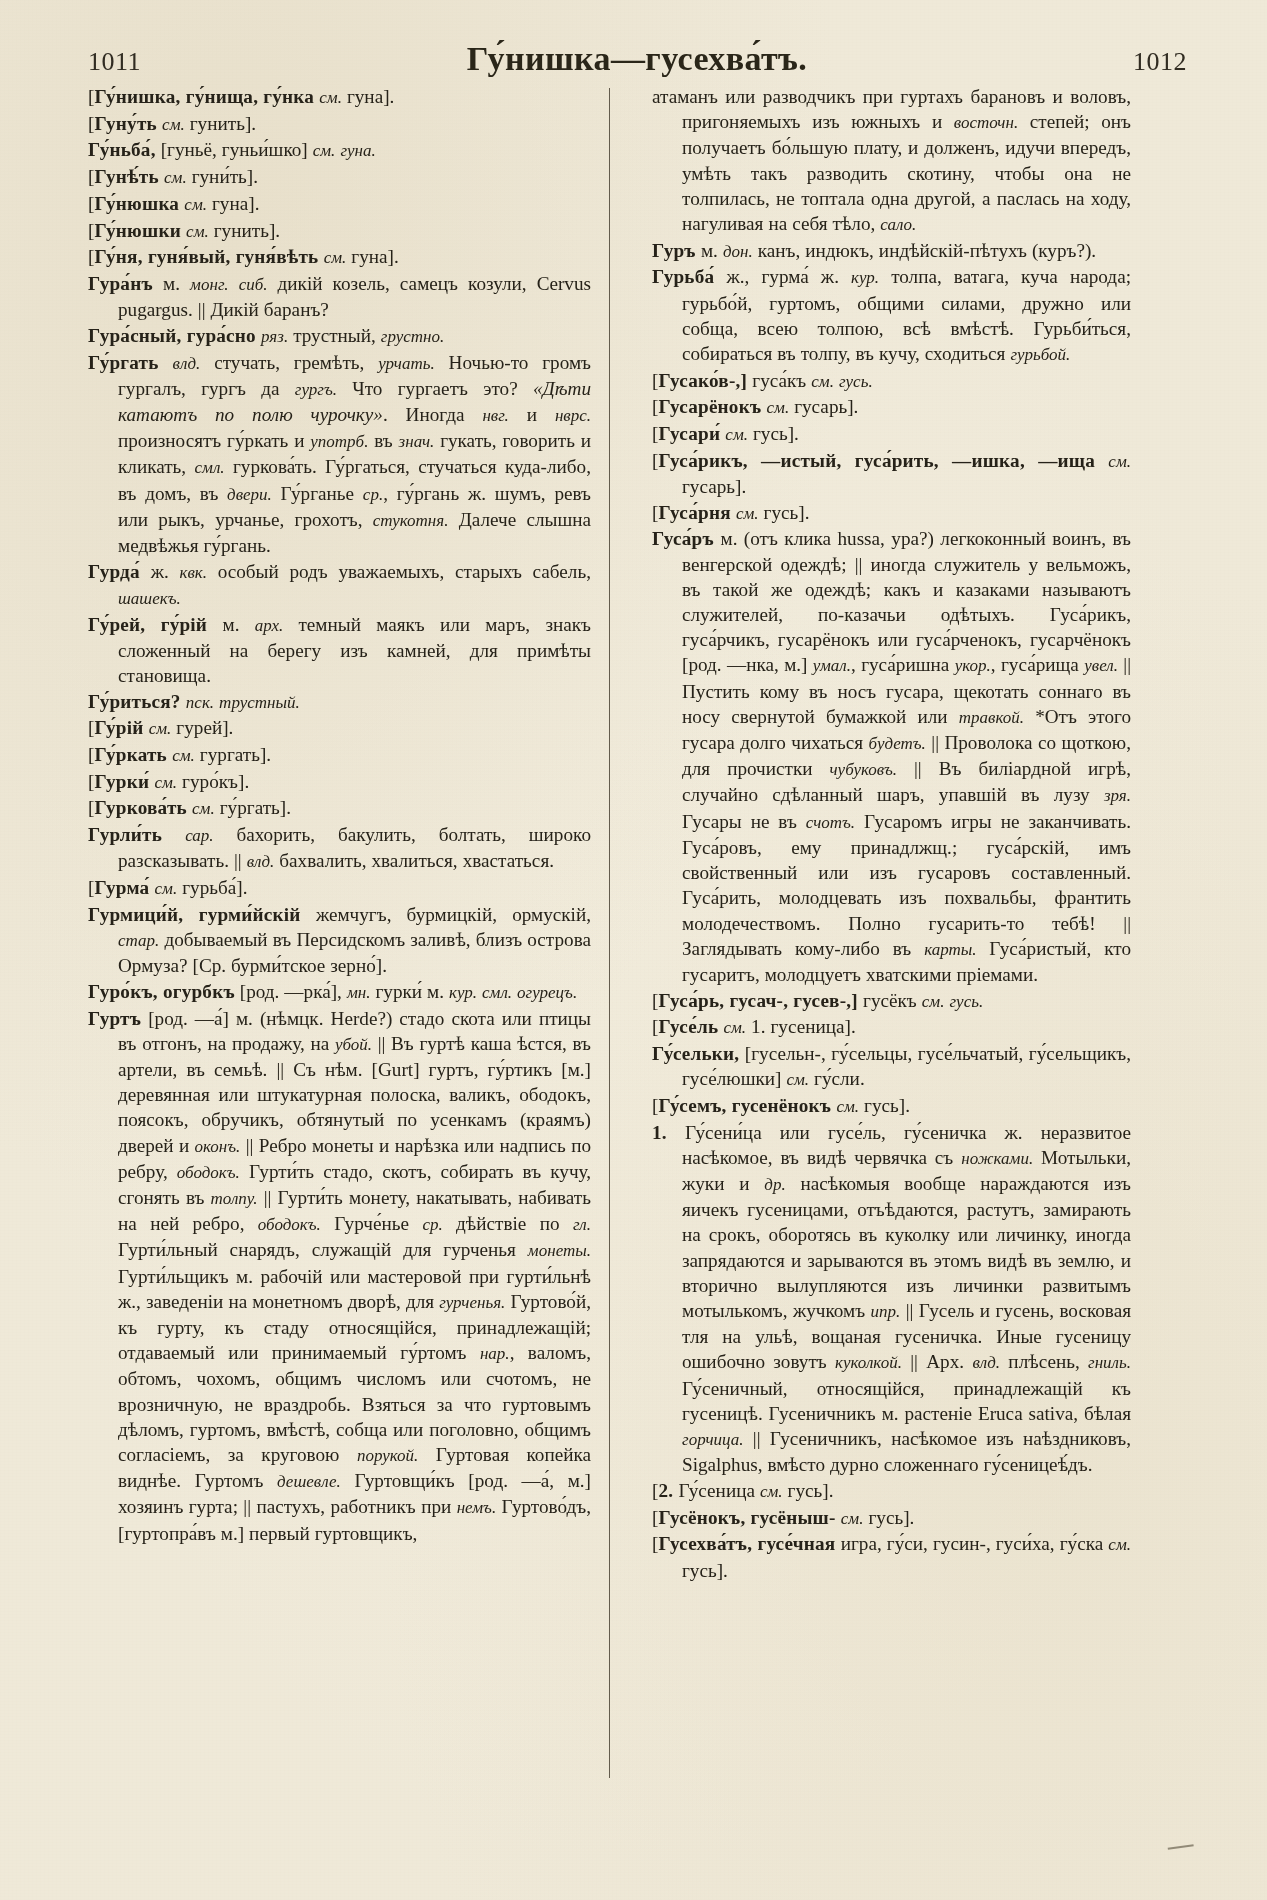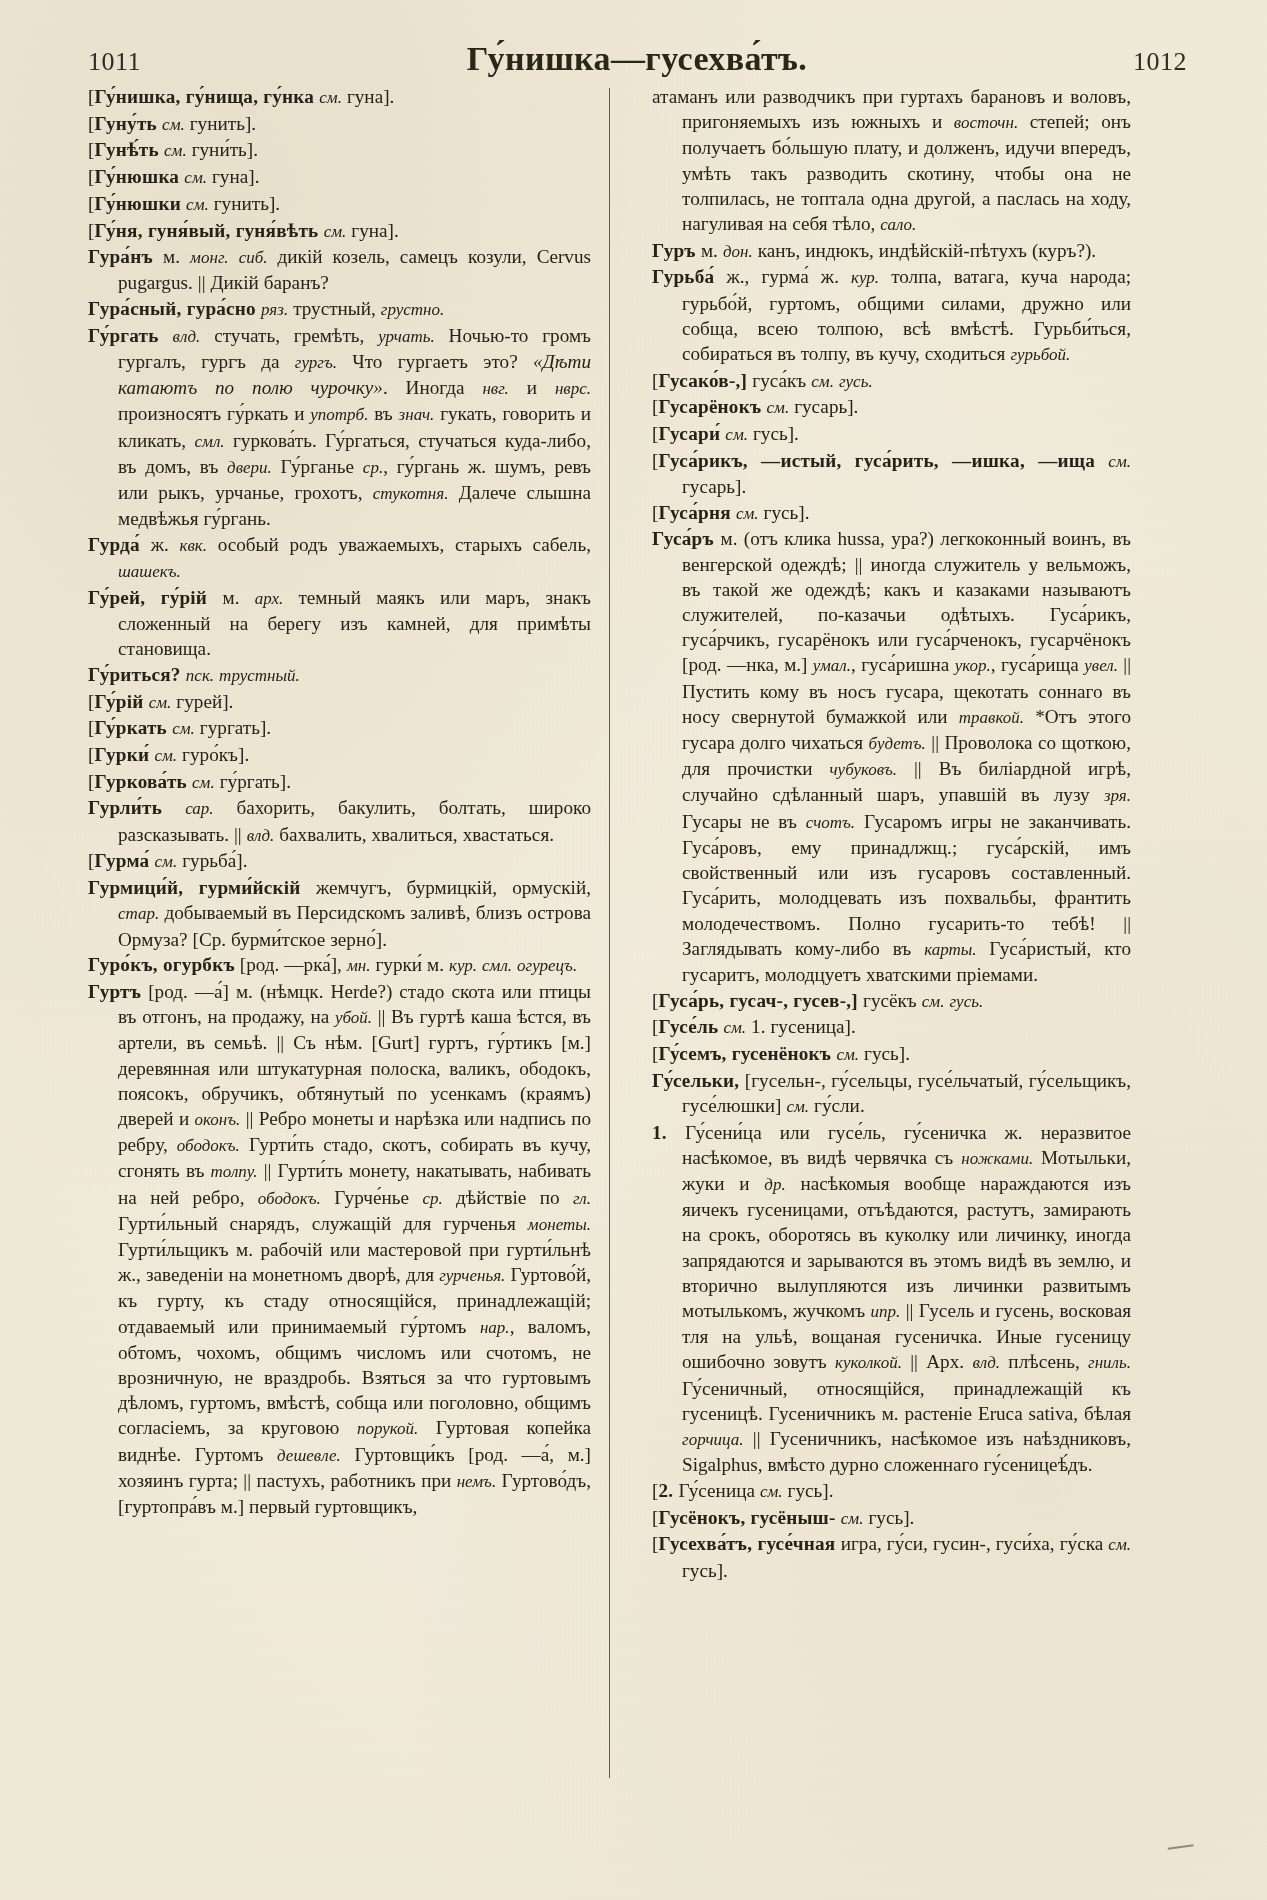--- a/index.html
+++ b/index.html
@@ -116,20 +116,21 @@
   <div class="runhead">
     <span class="folio">1011</span>
     <span class="runtitle">Гу́нишка—гусехва́тъ.</span>
     <span class="folio">1012</span>
   </div>
 
   <div class="columns">
     <div class="col left" id="col-left">
         <p class="entry">[<b class="hw">Гу́нишка, гу́нища, гу́нка </b><i class="abbr">см.</i> гуна].</p>
         <p class="entry">[<b class="hw">Гуну́ть </b><i class="abbr">см.</i> гунить].</p>
+        <p class="entry"><b class="hw">Гу́ньба́,</b> [гуньё, гуньи́шко] <i class="abbr">см.</i> <i class="abbr">гуна.</i></p>
         <p class="entry">[<b class="hw">Гунѣ́ть </b><i class="abbr">см.</i> гуни́ть].</p>
         <p class="entry">[<b class="hw">Гу́нюшка </b><i class="abbr">см.</i> гуна].</p>
         <p class="entry">[<b class="hw">Гу́нюшки </b><i class="abbr">см.</i> гунить].</p>
         <p class="entry">[<b class="hw">Гу́ня, гуня́вый, гуня́вѣть </b><i class="abbr">см.</i> гуна].</p>
         <p class="entry"><b class="hw">Гура́нъ </b>м. <i class="abbr">монг.</i> <i class="abbr">сиб.</i> дикій козель, самецъ козули, Cervus pugargus. || Дикій баранъ?</p>
         <p class="entry"><b class="hw">Гура́сный, гура́сно </b><i class="abbr">ряз.</i> трустный, <i class="abbr">грустно.</i></p>
         <p class="entry"><b class="hw">Гу́ргать </b><i class="abbr">влд.</i> стучать, гремѣть, <i class="abbr">урчать.</i> Ночью-то громъ гургалъ, гургъ да <i class="abbr">гургъ.</i> Что гургаетъ это? <i class="it">«Дѣти катаютъ по полю чурочку»</i>. Иногда <i class="abbr">нвг.</i> и <i class="abbr">нврс.</i> произносятъ гу́ркать и <i class="abbr">употрб.</i> въ <i class="abbr">знач.</i> гукать, говорить и кликать, <i class="abbr">смл.</i> гуркова́ть. Гу́ргаться, стучаться куда-либо, въ домъ, въ <i class="abbr">двери.</i> Гу́рганье <i class="abbr">ср.</i>, гу́ргань ж. шумъ, ревъ или рыкъ, урчанье, грохотъ, <i class="abbr">стукотня.</i> Далече слышна медвѣжья гу́ргань.</p>
         <p class="entry"><b class="hw">Гурда́ </b>ж. <i class="abbr">квк.</i> особый родъ уважаемыхъ, старыхъ сабель, <i class="abbr">шашекъ.</i></p>
         <p class="entry"><b class="hw">Гу́рей, гу́рій </b>м. <i class="abbr">арх.</i> темный маякъ или маръ, знакъ сложенный на берегу изъ камней, для примѣты становища.</p>
         <p class="entry"><b class="hw">Гу́риться? </b><i class="abbr">пск.</i> <i class="abbr">трустный.</i></p>
@@ -149,22 +150,22 @@
         <p class="entry"><b class="hw">Гуръ </b>м. <i class="abbr">дон.</i> канъ, индюкъ, индѣйскій-пѣтухъ (куръ?).</p>
         <p class="entry"><b class="hw">Гурьба́ </b>ж., гурма́ ж. <i class="abbr">кур.</i> толпа, ватага, куча народа; гурьбо́й, гуртомъ, общими силами, дружно или собща, всею толпою, всѣ вмѣстѣ. Гурьби́ться, собираться въ толпу, въ кучу, сходиться <i class="abbr">гурьбой.</i></p>
         <p class="entry">[<b class="hw">Гусако́в-,] </b>гуса́къ <i class="abbr">см.</i> <i class="abbr">гусь.</i></p>
         <p class="entry">[<b class="hw">Гусарёнокъ </b><i class="abbr">см.</i> гусарь].</p>
         <p class="entry">[<b class="hw">Гусари́ </b><i class="abbr">см.</i> гусь].</p>
         <p class="entry">[<b class="hw">Гуса́рикъ, —истый, гуса́рить, —ишка, —ища </b><i class="abbr">см.</i> гусарь].</p>
         <p class="entry">[<b class="hw">Гуса́рня </b><i class="abbr">см.</i> гусь].</p>
         <p class="entry"><b class="hw">Гуса́ръ </b>м. (отъ клика hussa, ура?) легкоконный воинъ, въ венгерской одеждѣ; || иногда служитель у вельможъ, въ такой же одеждѣ; какъ и казаками называютъ служителей, по-казачьи одѣтыхъ. Гуса́рикъ, гуса́рчикъ, гусарёнокъ или гуса́рченокъ, гусарчёнокъ [род. —нка, м.] <i class="abbr">умал.</i>, гуса́ришна <i class="abbr">укор.</i>, гуса́рища <i class="abbr">увел.</i> || Пустить кому въ носъ гусара, щекотать соннаго въ носу свернутой бумажкой или <i class="abbr">травкой.</i> *Отъ этого гусара долго чихаться <i class="abbr">будетъ.</i> || Проволока со щоткою, для прочистки <i class="abbr">чубуковъ.</i> || Въ биліардной игрѣ, случайно сдѣланный шаръ, упавшій въ лузу <i class="abbr">зря.</i> Гусары не въ <i class="abbr">счотъ.</i> Гусаромъ игры не заканчивать. Гуса́ровъ, ему принадлжщ.; гуса́рскій, имъ свойственный или изъ гусаровъ составленный. Гуса́рить, молодцевать изъ похвальбы, франтить молодечествомъ. Полно гусарить-то тебѣ! || Заглядывать кому-либо въ <i class="abbr">карты.</i> Гуса́ристый, кто гусаритъ, молодцуетъ хватскими пріемами.</p>
         <p class="entry">[<b class="hw">Гуса́рь, гусач-, гусев-,] </b>гусёкъ <i class="abbr">см.</i> <i class="abbr">гусь.</i></p>
         <p class="entry">[<b class="hw">Гусе́ль </b><i class="abbr">см.</i> 1. гусеница].</p>
+        <p class="entry"><b class="hw">Гу́сельки,</b> [гусельн-, гу́сельцы, гусе́льчатый, гу́сельщикъ, гусе́люшки] <i class="abbr">см.</i> гу́сли.</p>
         <p class="entry">[<b class="hw">Гу́семъ, гусенёнокъ </b><i class="abbr">см.</i> гусь].</p>
-        <p class="entry"><b class="hw">Гу́сельки,</b> [гусельн-, гу́сельцы, гусе́льчатый, гу́сельщикъ, гусе́люшки] <i class="abbr">см.</i> гу́сли.</p>
         <p class="entry"><b class="hw">1. </b>Гу́сени́ца или гусе́ль, гу́сеничка ж. неразвитое насѣкомое, въ видѣ червячка съ <i class="abbr">ножками.</i> Мотыльки, жуки и <i class="abbr">др.</i> насѣкомыя вообще нараждаются изъ яичекъ гусеницами, отъѣдаются, растутъ, замирають на срокъ, оборотясь въ куколку или личинку, иногда запрядаются и зарываются въ этомъ видѣ въ землю, и вторично вылупляются изъ личинки развитымъ мотылькомъ, жучкомъ <i class="abbr">ипр.</i> || Гусель и гусень, восковая тля на ульѣ, вощаная гусеничка. Иные гусеницу ошибочно зовутъ <i class="abbr">куколкой.</i> || Арх. <i class="abbr">влд.</i> плѣсень, <i class="abbr">гниль.</i> Гу́сеничный, относящійся, принадлежащій къ гусеницѣ. Гусеничникъ м. растеніе Eruca sativa, бѣлая <i class="abbr">горчица.</i> || Гусеничникъ, насѣкомое изъ наѣздниковъ, Sigalphus, вмѣсто дурно сложеннаго гу́сеницеѣ́дъ.</p>
         <p class="entry">[<b class="hw">2. </b>Гу́сеница <i class="abbr">см.</i> гусь].</p>
         <p class="entry">[<b class="hw">Гусёнокъ, гусёныш- </b><i class="abbr">см.</i> гусь].</p>
         <p class="entry">[<b class="hw">Гусехва́тъ, гусе́чная </b>игра, гу́си, гусин-, гуси́ха, гу́ска <i class="abbr">см.</i> гусь].</p>
       </div>
   </div>
 
   <div class="footmark"></div>
 </div>
 

